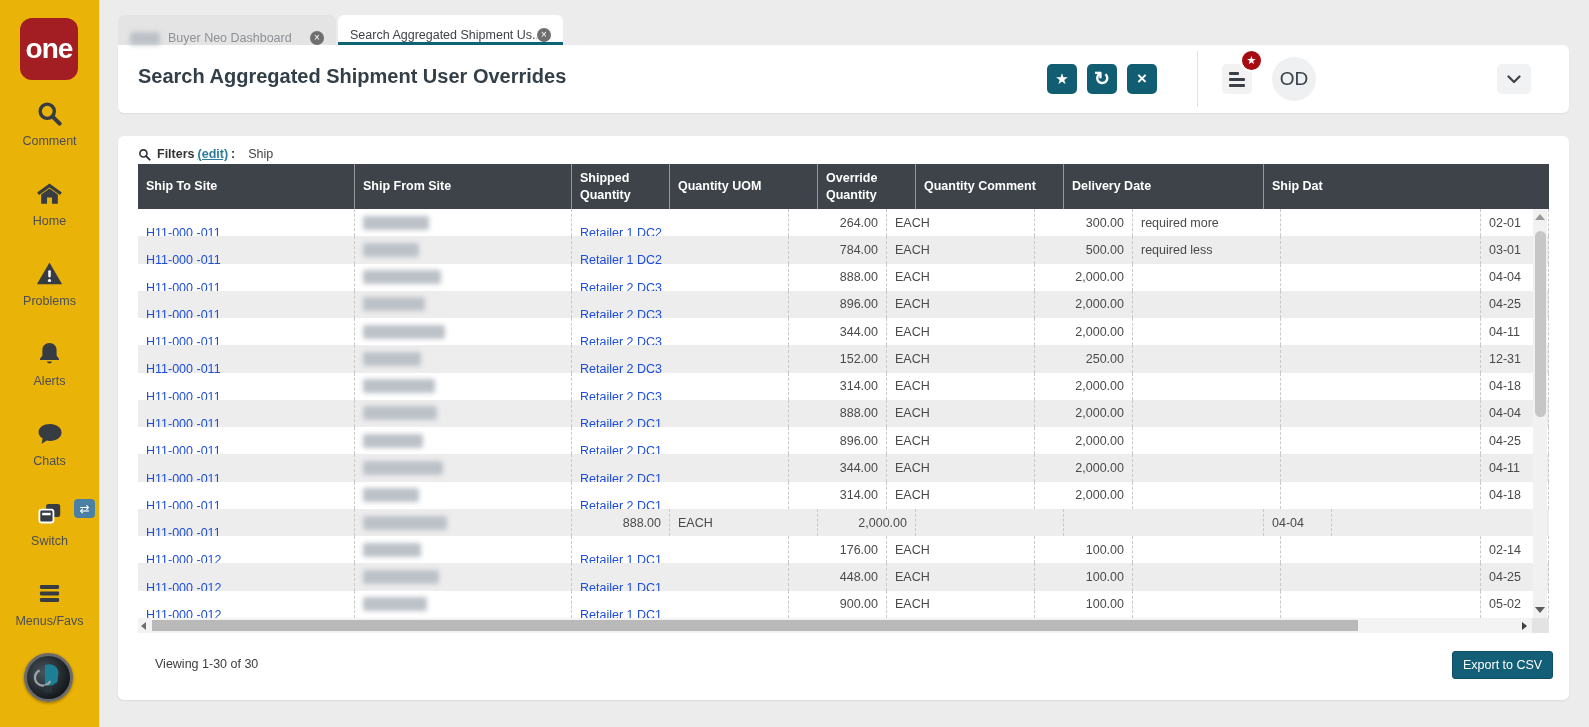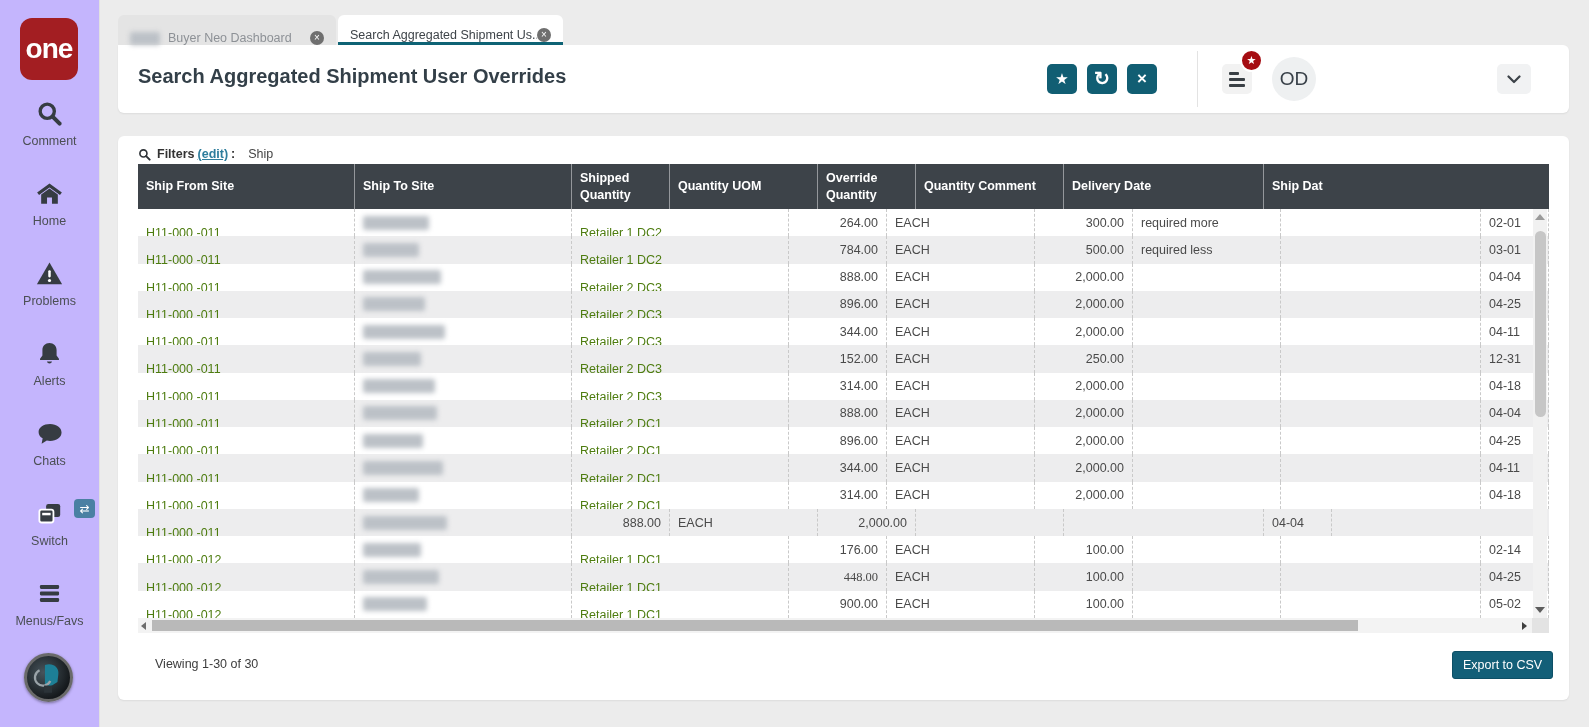--- a/index.html
+++ b/index.html
@@ -5,21 +5,21 @@
   * { box-sizing: border-box; }
   html,body { margin:0; padding:0; }
   body {
     width:1589px; height:727px; position:relative; overflow:hidden;
     background:#ececec; font-family:"Liberation Sans", sans-serif;
     -webkit-font-smoothing:antialiased;
   }
 
   
   .sidebar { position:absolute; left:0; top:0; width:100px; height:727px;
-             background:#c4b5fd; border-right:1px solid #e1e1e1; z-index:5; }
+             background:#eab308; border-right:1px solid #e1e1e1; z-index:5; }
   .logo { position:absolute; left:20px; top:18px; width:58px; height:62px;
           background:#a31e22; border-radius:12px; color:#fff; display:flex;
           align-items:center; justify-content:center; font-size:28px; font-weight:bold;
           letter-spacing:-1px; cursor:pointer; }
   .nav { position:absolute; top:100px; left:0; width:100%; display:flex;
          flex-direction:column; align-items:center; }
   .nav-item { display:flex; flex-direction:column; align-items:center;
               margin-bottom:32px; cursor:pointer; position:relative; }
   .nav-item svg { width:27px; height:27px; }
   .nav-label { font-size:12.5px; color:#4b4f54; margin-top:3px; white-space:nowrap; }
@@ -92,21 +92,21 @@
   .th { padding:5px 8px; color:#fff; font-weight:700; font-size:12.5px; display:flex;
         align-items:center; border-right:1px solid rgba(255,255,255,.45); line-height:1.3;
         cursor:pointer; }
   .th:last-child { border-right:none; }
   .tbody { position:relative; height:409px; overflow:hidden; }
   .tr { display:flex; height:27.27px; background:#fff; cursor:pointer; }
   .tr.alt { background:#ededee; }
   .td { padding:0 8px; font-size:12.5px; color:#4a4a4a; border-right:1px dashed #c9c9c9;
         height:100%; display:flex; align-items:center; overflow:hidden; white-space:nowrap; }
   .td.right { justify-content:flex-end; }
-  .link { color:#4d7c0f; cursor:pointer;margin-top:21px; }
+  .link { color:#1d4ed8; cursor:pointer;margin-top:21px; }
   .redact { height:14px; }
 
   .vscroll { position:absolute; right:2px; top:45px; width:14px; height:409px; background:#f1f1f1; }
   .vthumb { position:absolute; left:1.5px; top:22px; width:11px; height:186px;
             background:#c6c6c6; border-radius:6px; cursor:pointer; }
   .tri { width:0; height:0; position:absolute; left:2px; }
   .tri-up   { top:5px;    border-left:5px solid transparent; border-right:5px solid transparent; border-bottom:6px solid #9a9a9a; }
   .tri-down { bottom:5px; border-left:5px solid transparent; border-right:5px solid transparent; border-top:6px solid #5c5c5c; }
 
   .hscroll { position:relative; height:15px; background:#f3f3f3; }
@@ -278,22 +278,22 @@
         </svg>
     </span>
     <span class="flabel">Filters</span>
     <span class="fedit">(edit)</span>
     <span class="fcolon">:</span>
     <span class="fvalue">Ship</span>
   </div>
 
   <div class="table">
     <div class="thead" id="thead">
+        <div class="th" style="width: 217px;">Ship To Site</div>
         <div class="th" style="width: 217px;">Ship From Site</div>
-        <div class="th" style="width: 217px;">Ship To Site</div>
         <div class="th" style="width: 98px;">Shipped Quantity</div>
         <div class="th" style="width: 148px;">Quantity UOM</div>
         <div class="th" style="width: 98px;">Override Quantity</div>
         <div class="th" style="width: 148px;">Quantity Comment</div>
         <div class="th" style="width: 200px;">Delivery Date</div>
         <div class="th" style="width: 68px;">Ship Dat</div>
       </div>
     <div class="tbody" id="tbody">
         <div class="tr">
           <div class="td" style="width: 217px;">
@@ -516,21 +516,21 @@
         <div class="tr alt">
           <div class="td" style="width: 217px;">
             <span class="link">H11-000 -012</span>
           </div>
           <div class="td" style="width: 217px;">
             <span class="chip redact" style="width: 76px;"></span>
           </div>
           <div class="td" style="width: 217px;">
             <span class="link">Retailer 1 DC1</span>
           </div>
-          <div class="td right" style="width: 98px; font-family: Liberation Serif, serif;">448.00</div>
+          <div class="td right" style="width: 98px;">448.00</div>
           <div class="td" style="width: 148px;">EACH</div>
           <div class="td right" style="width: 98px;">100.00</div>
           <div class="td" style="width: 148px;"></div>
           <div class="td" style="width: 200px;"></div>
           <div class="td" style="width: 68px;">04-25</div>
         </div>
         <div class="tr">
           <div class="td" style="width: 217px;">
             <span class="link">H11-000 -012</span>
           </div>

